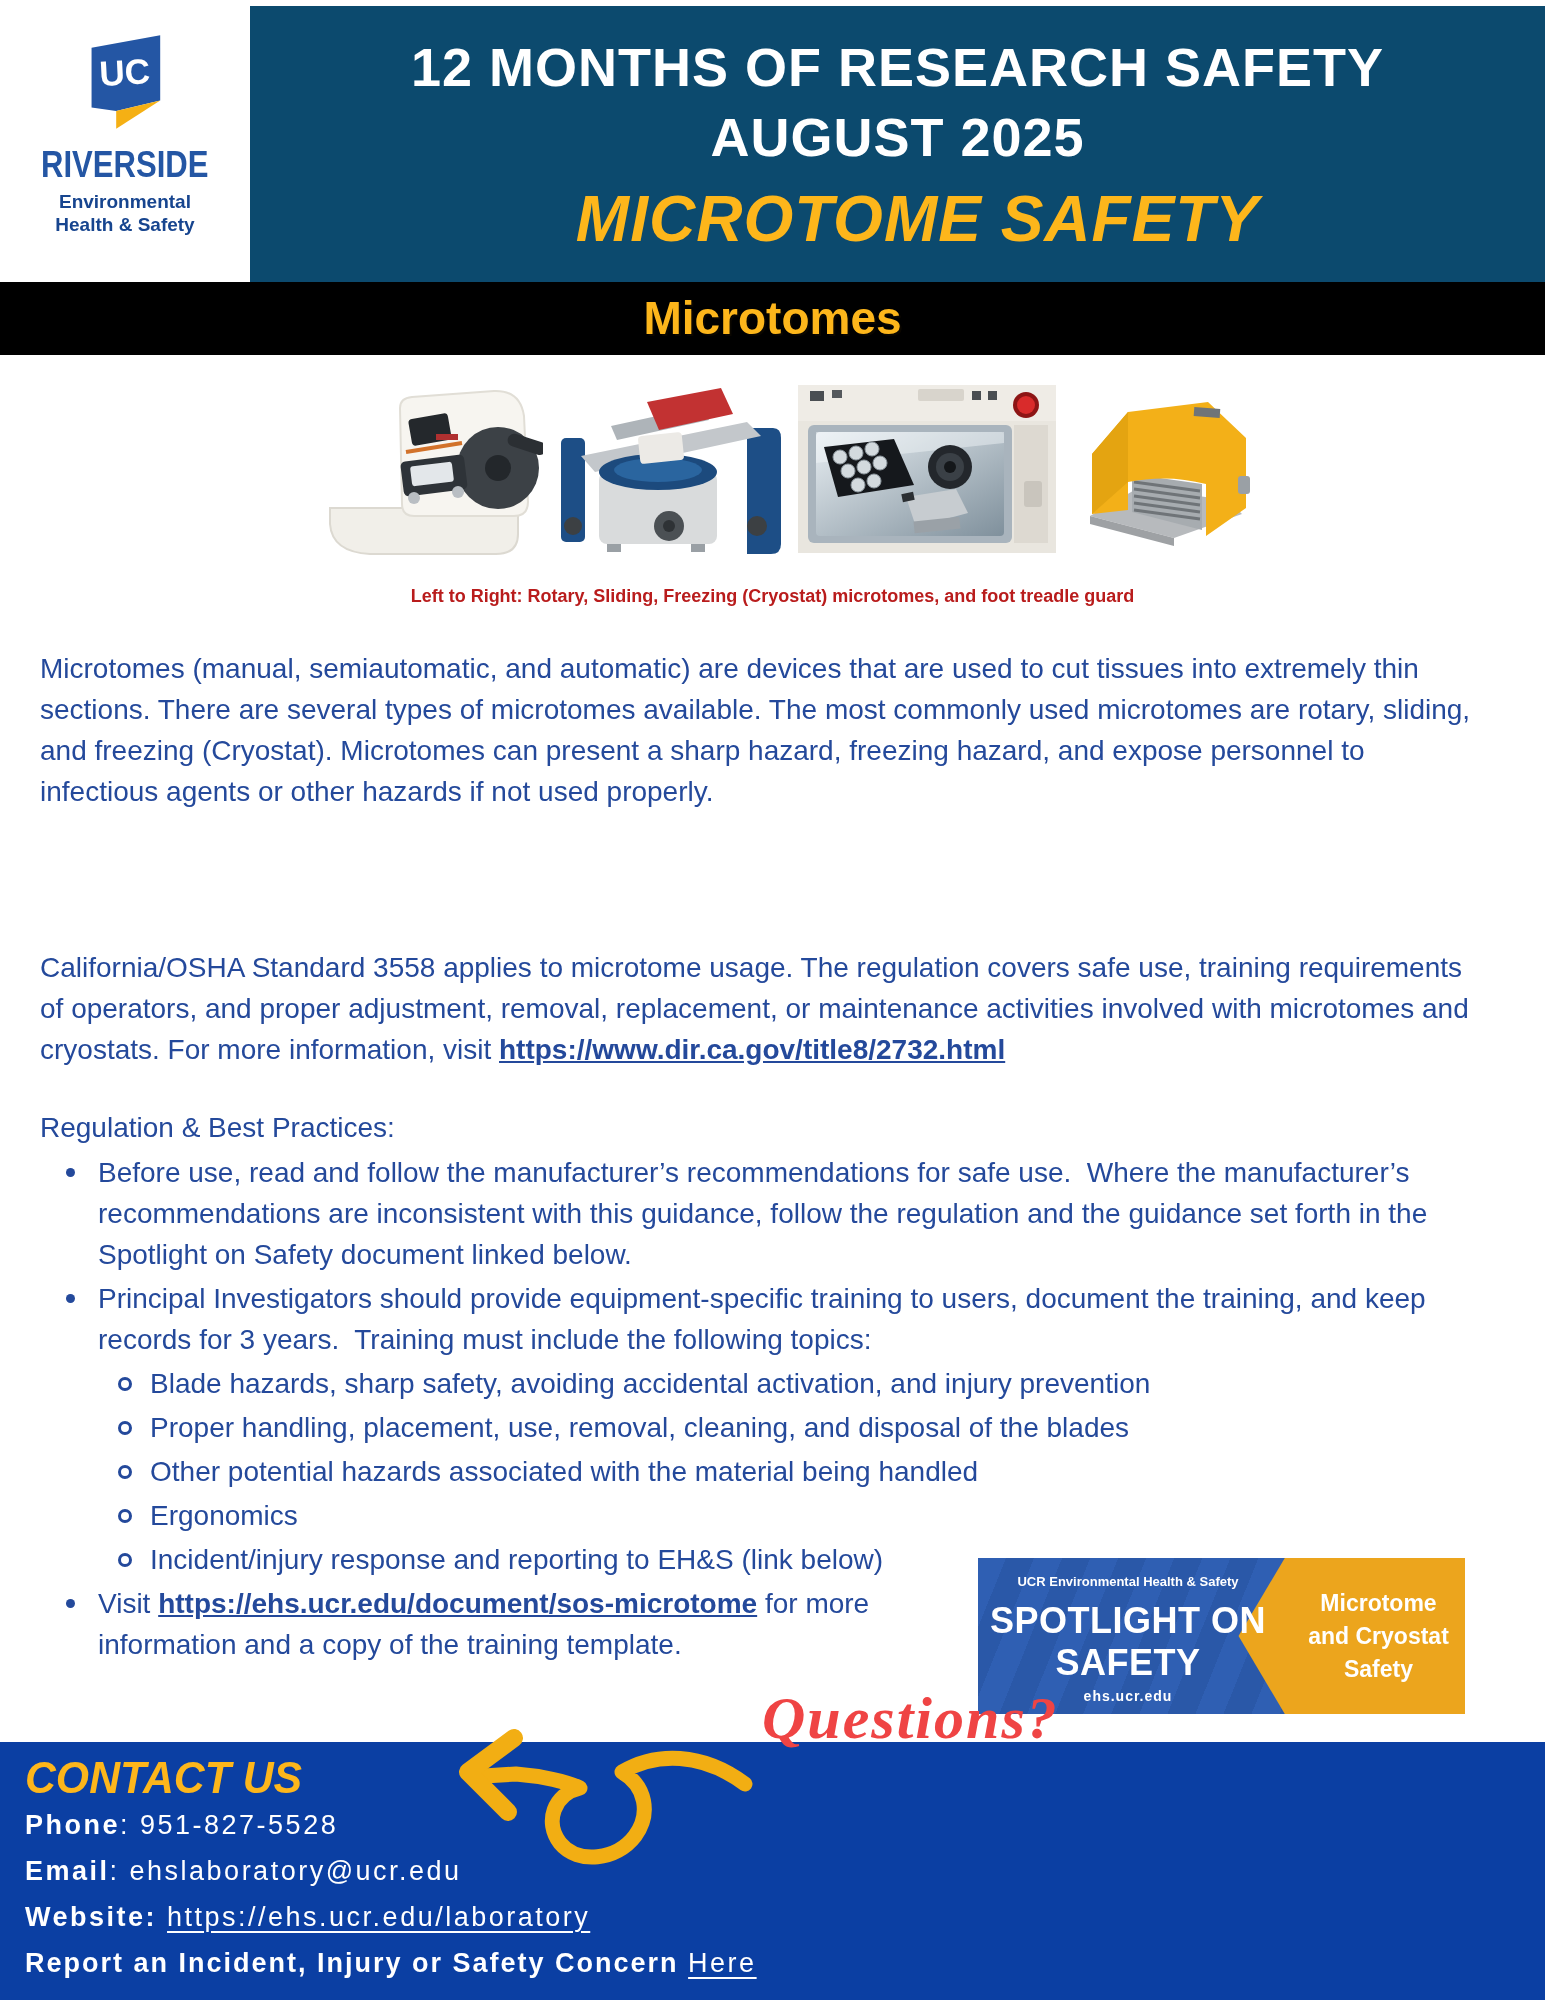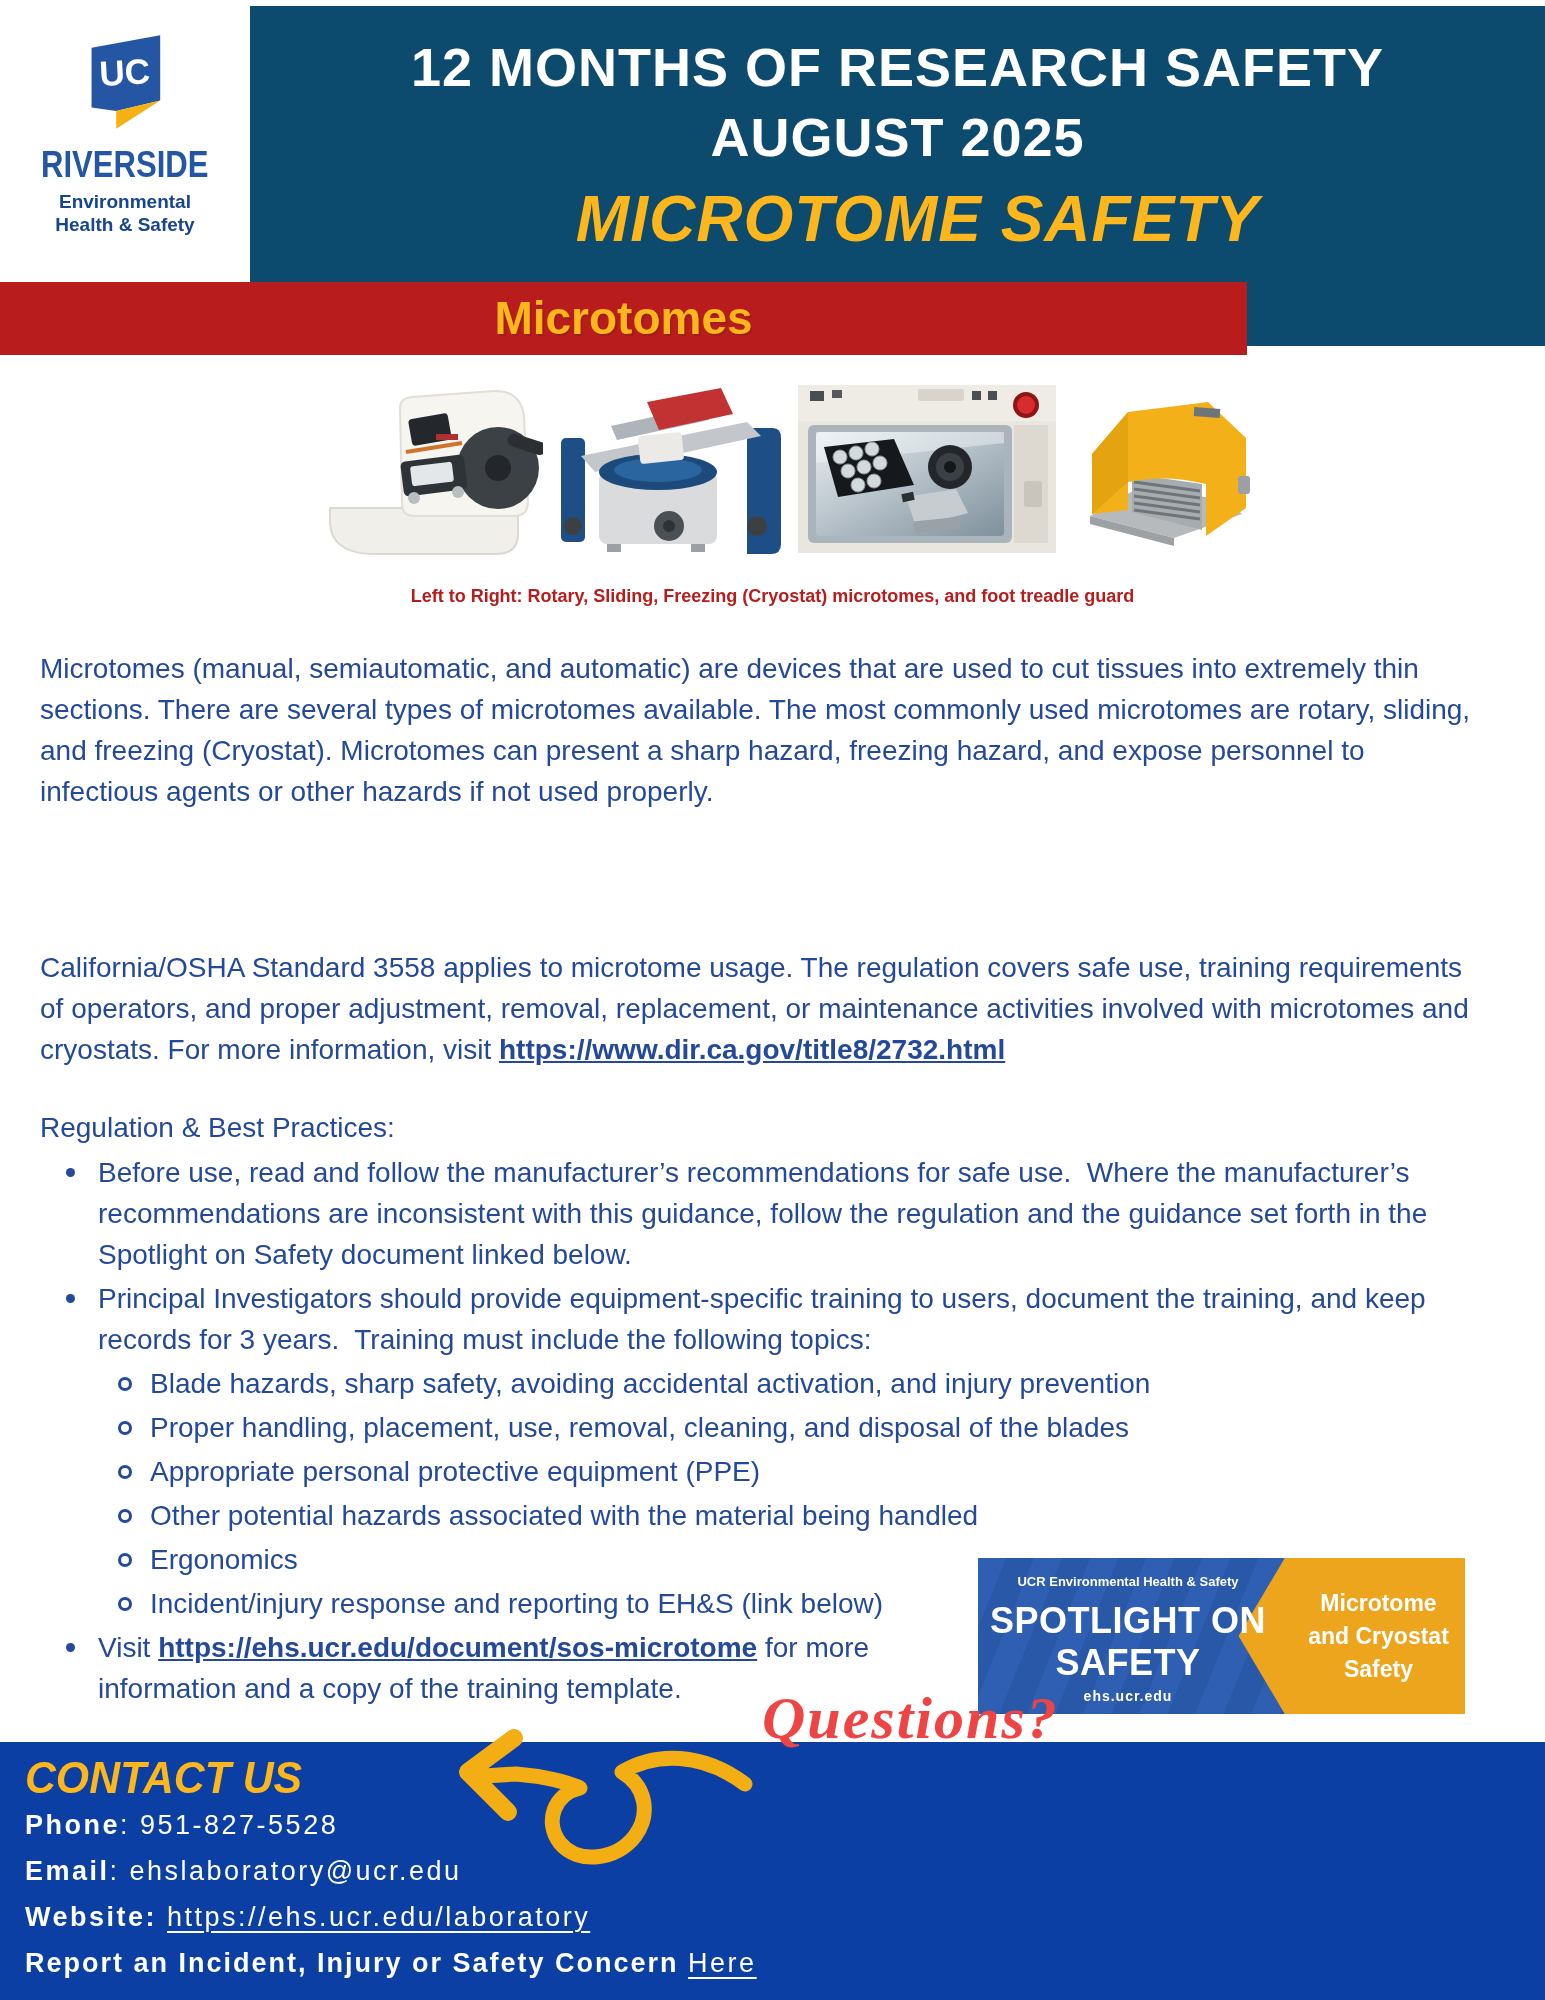--- a/index.html
+++ b/index.html
@@ -12,21 +12,21 @@
   .logo-shield { margin-top:30px; }
   .logo-riverside { display:inline-block; margin-top:6px; color:#2456a4; font-weight:bold; font-size:37px; transform:scaleX(0.84); letter-spacing:0px; white-space:nowrap; }
   .logo-dept { margin-top:4px; color:#17458f; font-weight:bold; font-size:19px; line-height:23px; }
 
   .header-banner { position:absolute; left:250px; top:6px; right:0; height:340px; background:#0c4a6e; text-align:center; color:#ffffff; }
   .header-title { font-size:54px; font-weight:bold; letter-spacing:1px; line-height:70px; }
   .header-title.first { margin-top:26px; }
   .header-subtitle { margin-top:10px; font-size:64px; font-weight:bold; font-style:italic; color:#fdb61b; letter-spacing:1px;padding-left:40px; }
 
   
-  .bar { position:absolute; left:0; width:1247px; background:#b91c1c; text-align:center; }
+  .bar { position:absolute; left:0; width:1545px; background:#000000; text-align:center; }
   .bar-microtomes { top:282px; height:73px; }
   .bar-regulation { top:848px; height:75px; }
   .bar-title { color:#fdb61b; font-weight:bold; text-shadow:2px 2px 0 rgba(60,40,0,0.18); }
   .bar-microtomes .bar-title { font-size:46px; line-height:73px; }
   .bar-regulation .bar-title { font-size:46px; line-height:75px; }
 
   
   .images-row { position:absolute; left:318px; top:376px; width:940px; height:200px; display:flex; align-items:flex-start; }
   .img-box { flex:0 0 auto; }
   .img-sliding { margin-left:8px; }
@@ -200,21 +200,20 @@
 
   <p class="body-text para2"><span>California/OSHA Standard 3558 applies to microtome usage. The regulation covers safe use, training requirements of operators, and proper adjustment, removal, replacement, or maintenance activities involved with microtomes and cryostats. For more information, visit </span><a href="#" class="body-link">https://www.dir.ca.gov/title8/2732.html</a></p>
 
   <div class="practices-heading">Regulation &amp; Best Practices:</div>
 
   <ul class="practices">
     <li class="lvl1">Before use, read and follow the manufacturer’s recommendations for safe use.  Where the manufacturer’s recommendations are inconsistent with this guidance, follow the regulation and the guidance set forth in the Spotlight on Safety document linked below.</li>
     <li class="lvl1">Principal Investigators should provide equipment-specific training to users, document the training, and keep records for 3 years.  Training must include the following topics:</li>
     <li class="lvl2">Blade hazards, sharp safety, avoiding accidental activation, and injury prevention</li>
     <li class="lvl2">Proper handling, placement, use, removal, cleaning, and disposal of the blades</li>
-    <li class="lvl2">Appropriate personal protective equipment (PPE)</li>
     <li class="lvl2">Other potential hazards associated with the material being handled</li>
     <li class="lvl2">Ergonomics</li>
     <li class="lvl2">Incident/injury response and reporting to EH&amp;S (link below)</li>
     <li class="lvl1 narrow"><span>Visit </span><a href="#" class="body-link">https://ehs.ucr.edu/document/sos-microtome</a><span> for more information and a copy of the training template.</span></li>
   </ul>
 
   <div class="spotlight">
     <div class="spotlight-blue"></div>
     <div class="spotlight-gold"></div>
     <div class="sp-org">UCR Environmental Health &amp; Safety</div>

